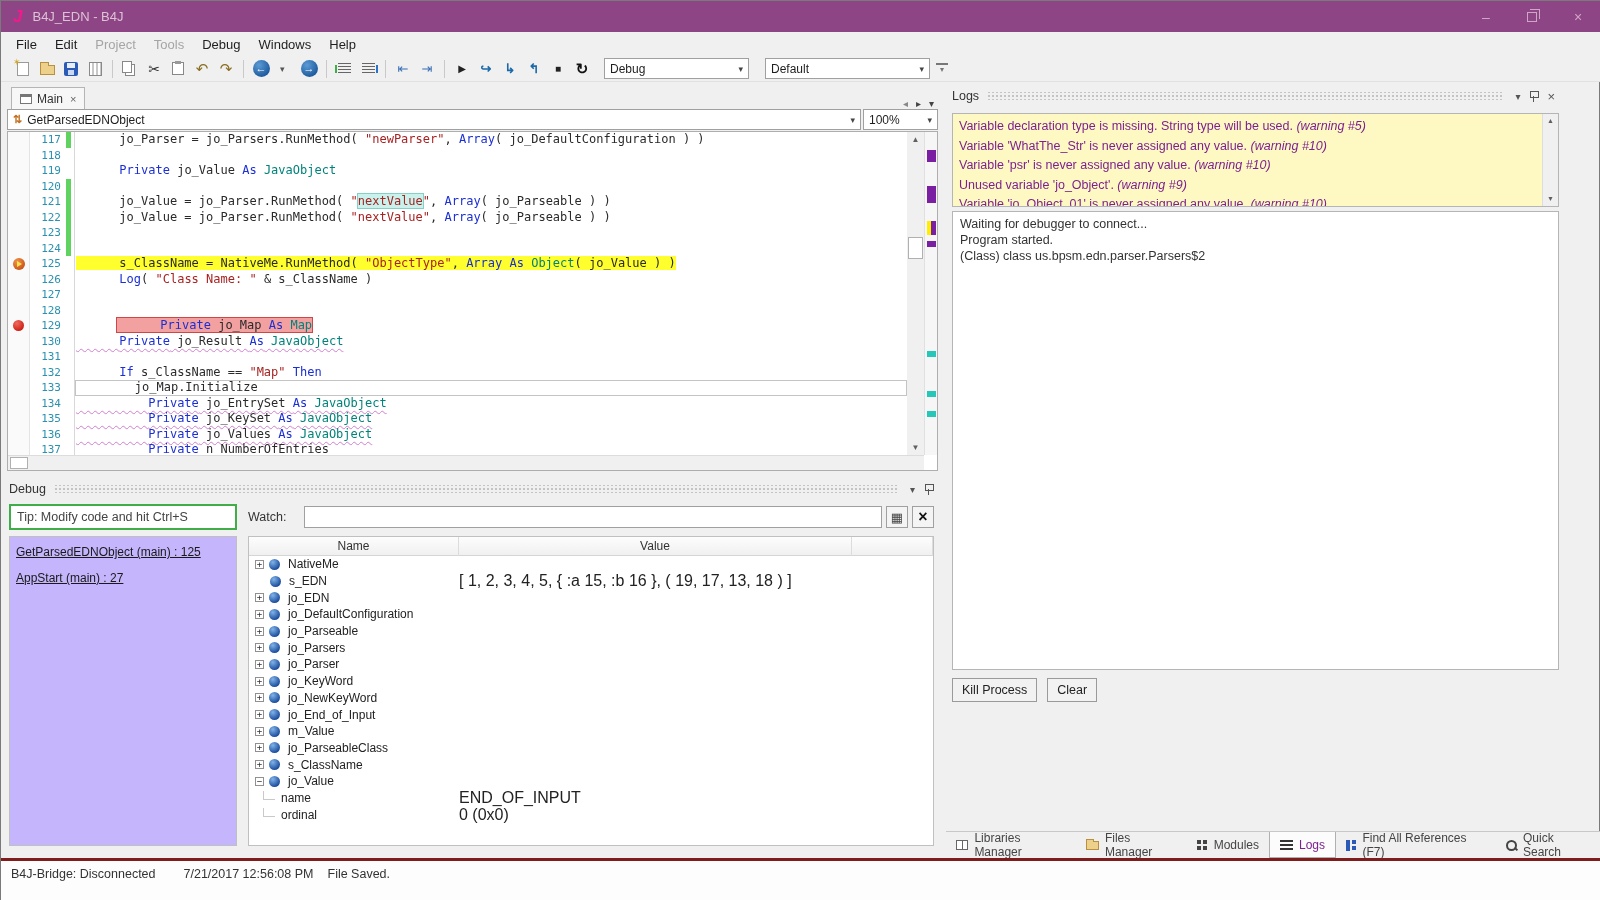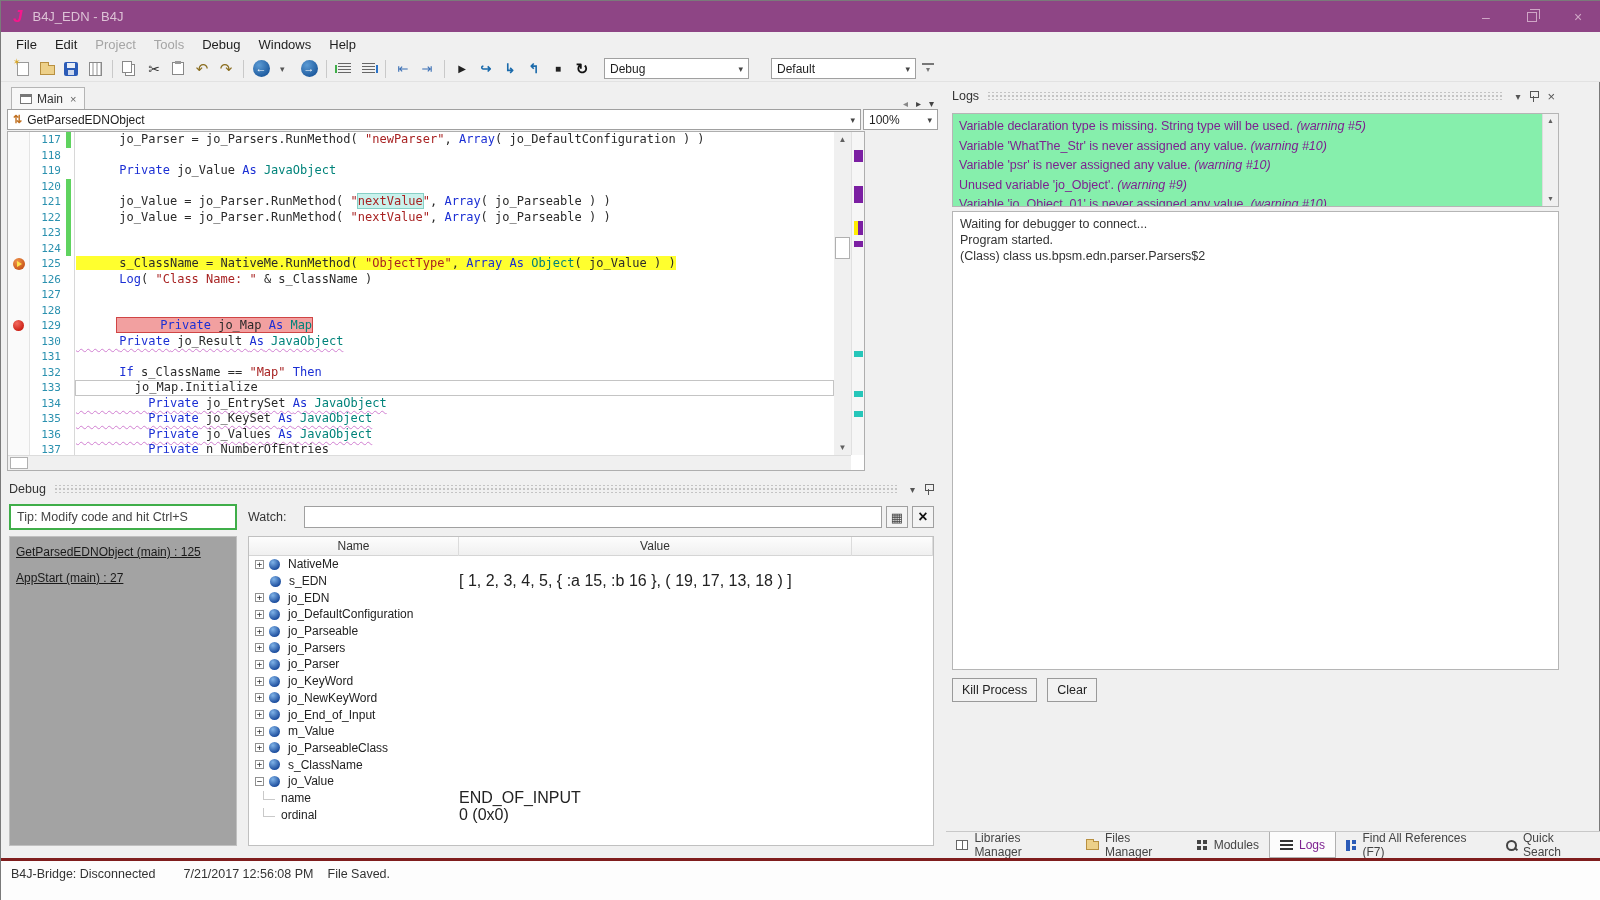--- a/index.html
+++ b/index.html
@@ -44,38 +44,38 @@
   .ic-copy { width:10px; height:12px; background:#fff; border:1px solid #888; box-shadow:3px 3px 0 -1px #fff, 3px 3px 0 0 #888; margin:-3px 3px 0 -3px; }
   .ic-paste { width:12px; height:13px; background:#fff; border:1px solid #888; position:relative; }
   .ic-paste::before { content:""; position:absolute; left:2px; top:-2px; width:6px; height:3px; background:#999; }
   .ic-lines { width:13px; height:11px; background:repeating-linear-gradient(#666 0 1px, transparent 1px 3px); position:relative; }
   .ic-lines-a::after { content:""; position:absolute; left:-3px; top:2px; width:2px; height:8px; background:#3fae49; }
   .ic-lines-b::after { content:""; position:absolute; right:-3px; top:2px; width:2px; height:8px; background:#2b74c9; }
   .ic-overflow { width:12px; border-top:2px solid #777; color:#777; font-size:8px; text-align:center; margin-left:6px; }
   .combo { height:21px; background:#fff; border:1px solid #a0a0a0; display:flex; align-items:center; font-size:12px; color:#1e1e1e; padding-left:5px; }
   .combo .arr { margin-left:auto; font-size:9px; color:#444; padding:0 5px; }
   .tb-combo1 { width:145px; margin-left:10px; }
-  .tb-combo2 { width:145px; margin-left:22px; }
+  .tb-combo2 { width:165px; margin-left:16px; }
 
   
   .tabstrip { position:absolute; left:6px; top:84px; width:931px; height:24px; display:flex; align-items:flex-end; }
   .doctab { height:22px; background:#f7f7f7; border:1px solid #b5b5b5; border-bottom:none; display:flex; align-items:center; padding:0 8px; font-size:12px; color:#333; margin-left:4px; }
   .doctab .ic-form { width:12px; height:10px; border:1px solid #777; background:linear-gradient(#777 0 2px,#fff 2px) ; margin-right:5px; }
   .doctab .closex { margin-left:7px; color:#666; font-size:11px; }
   .tab-nav { margin-left:auto; display:flex; gap:8px; font-size:10px; color:#888; padding-right:4px; }
   .tab-nav .dark { color:#444; }
 
   
   .navbar { position:absolute; left:6px; top:108px; width:931px; height:22px; display:flex; }
   .method-combo { flex:1; height:21px; }
   .ic-method { color:#c07020; font-size:11px; font-weight:bold; margin-right:5px; }
   .zoom-combo { width:75px; height:21px; margin-left:2px; }
 
   
-  .editor { position:absolute; left:6px; top:130px; width:858px; height:340px; background:#fff; border:1px solid #aeaeae; }
+  .editor { position:absolute; left:6px; top:130px; width:931px; height:340px; background:#fff; border:1px solid #aeaeae; }
   .code-scroll { position:absolute; left:0; top:0; right:30px; bottom:15px; overflow:hidden; }
   .cl { display:flex; height:15.5px; align-items:stretch; font-family:"DejaVu Sans Mono","Liberation Mono",monospace; font-size:12px; white-space:pre; }
   .cl-bp { width:22px; background:#fafafa; border-right:1px solid #e4e4e4; display:flex; align-items:center; justify-content:center; flex:none; }
   .cl-num { width:36px; text-align:right; padding-right:5px; color:var(--c-linenum); font-size:11px; line-height:15.5px; flex:none; }
   .cl-bar { width:8px; flex:none; display:flex; align-items:stretch; }
   .cl-bar .bar { width:5px; background:var(--c-changebar); }
   .cl-gutterline { width:1px; background:#d8d8d8; flex:none; }
   .cl-code { flex:1; line-height:15.5px; color:#2a2a2a; padding-left:1px; }
   .cl-code.caret-line { border:1px solid #c4c4c4; line-height:13.5px; }
   .seg-k { color:var(--c-keyword); }
@@ -100,42 +100,42 @@
   
   .panel-header { display:flex; align-items:center; height:22px; font-size:12.5px; color:#333; }
   .panel-header .dots { flex:1; height:8px; margin:0 8px; background-image:radial-gradient(#c4c4c4 1px, transparent 1.1px); background-size:4px 4px; background-position:0 2px; }
   .ph-icon { color:#555; font-size:10px; margin:0 4px; }
   .ic-pin { width:9px; height:11px; position:relative; margin:0 5px; }
   .ic-pin::before { content:""; position:absolute; left:1px; top:0; width:7px; height:5px; border:1px solid #555; }
   .ic-pin::after { content:""; position:absolute; left:4px; top:5px; width:1px; height:6px; background:#555; }
   .debug-panel { position:absolute; left:0; top:477px; width:937px; height:380px; }
   .debug-panel .panel-header { padding-left:8px; }
   .tip-box { position:absolute; left:8px; top:26px; width:228px; height:26px; border:2px solid var(--c-tipborder); background:#fff; font-size:12.5px; color:#444; display:flex; align-items:center; padding-left:6px; }
-  .stack-box { position:absolute; left:8px; top:58px; width:228px; height:310px; background:#a3a3a3; border:1px solid #c0c0c0; padding:8px 6px; }
+  .stack-box { position:absolute; left:8px; top:58px; width:228px; height:310px; background:#c4b5fd; border:1px solid #c0c0c0; padding:8px 6px; }
   .stack-link { font-size:12px; color:#1a1a1a; text-decoration:underline; margin-bottom:12px; }
   .watch-row { position:absolute; left:247px; top:27px; width:686px; height:24px; display:flex; align-items:center; }
   .watch-label { font-size:12.5px; color:#333; margin-right:18px; }
   .watch-input { flex:1; height:22px; border:1px solid #a0a0a0; background:#fff; font-size:12px; padding:0 4px; font-family:"Liberation Sans",sans-serif; }
   .watch-btn { width:22px; height:22px; border:1px solid #a0a0a0; background:#f4f4f4; margin-left:4px; display:flex; align-items:center; justify-content:center; }
   .ic-calc { font-size:13px; color:#444; }
   .ic-xbold { font-size:16px; font-weight:bold; color:#111; line-height:1; }
   .tree-box { position:absolute; left:247px; top:58px; width:686px; height:310px; background:#fff; border:1px solid #c0c0c0; overflow:hidden; }
   .tree-header { display:grid; grid-template-columns:210px 393px 1fr; height:19px; background:linear-gradient(#fdfdfd,#f0f0f0); border-bottom:1px solid #d5d5d5; }
   .tree-header div { font-size:12px; color:#333; text-align:center; line-height:19px; border-right:1px solid #dcdcdc; }
   .tree-row { display:grid; grid-template-columns:210px 393px 1fr; height:16.7px; align-items:center; }
   .tr-name { display:flex; align-items:center; overflow:hidden; white-space:nowrap; font-size:12px; color:#222; }
   .tr-val { font-size:16px; color:#222; white-space:nowrap; overflow:hidden; }
   .exp { width:9px; height:9px; border:1px solid #909090; background:#fff; font-size:9px; line-height:7px; text-align:center; color:#333; margin:0 5px 0 6px; flex:none; font-family:"DejaVu Sans Mono",monospace; }
   .exp-sp { width:21px; flex:none; }
   .tree-ball { width:11px; height:11px; border-radius:50%; background:radial-gradient(circle at 35% 30%, #7fb3e8, #1d4e9e 72%); margin-right:8px; flex:none; }
   .conn { width:12px; height:12px; border-left:1px solid #c9c9c9; border-bottom:1px solid #c9c9c9; margin:-8px 6px 0 14px; flex:none; }
 
   
   .logs-panel { position:absolute; left:945px; top:84px; width:613px; height:745px; }
-  .warn-box { position:absolute; left:6px; top:28px; right:0; height:94px; background:#86efac; border:1px solid #b5b5b5; overflow:hidden; }
+  .warn-box { position:absolute; left:6px; top:28px; right:0; height:94px; background:#fef9c3; border:1px solid #b5b5b5; overflow:hidden; }
   .warn-inner { position:absolute; left:0; top:0; right:16px; bottom:0; padding:3px 6px; overflow:hidden; }
   .warn-item { font-size:12.5px; color:var(--c-warn); line-height:19.5px; white-space:nowrap; }
   .warn-item .tag { font-style:italic; }
   .mini-scroll { position:absolute; right:0; top:0; width:16px; bottom:0; background:#f0f0f0; border-left:1px solid #ddd; }
   .mini-scroll .sarr { position:absolute; left:0; width:15px; height:14px; text-align:center; font-size:7px; color:#606060; line-height:14px; }
   .mini-scroll .up { top:0; } .mini-scroll .down { bottom:0; }
   .log-box { position:absolute; left:6px; top:126px; right:0; bottom:160px; background:#fff; border:1px solid #b5b5b5; padding:4px 7px; }
   .log-line { font-size:12.5px; color:#333; line-height:16px; white-space:nowrap; }
   .log-buttons { position:absolute; left:6px; bottom:128px; display:flex; gap:10px; }
   .log-btn { height:24px; padding:0 9px; background:#f2f2f2; border:1px solid #9a9a9a; font-size:12.5px; color:#222; display:flex; align-items:center; }

